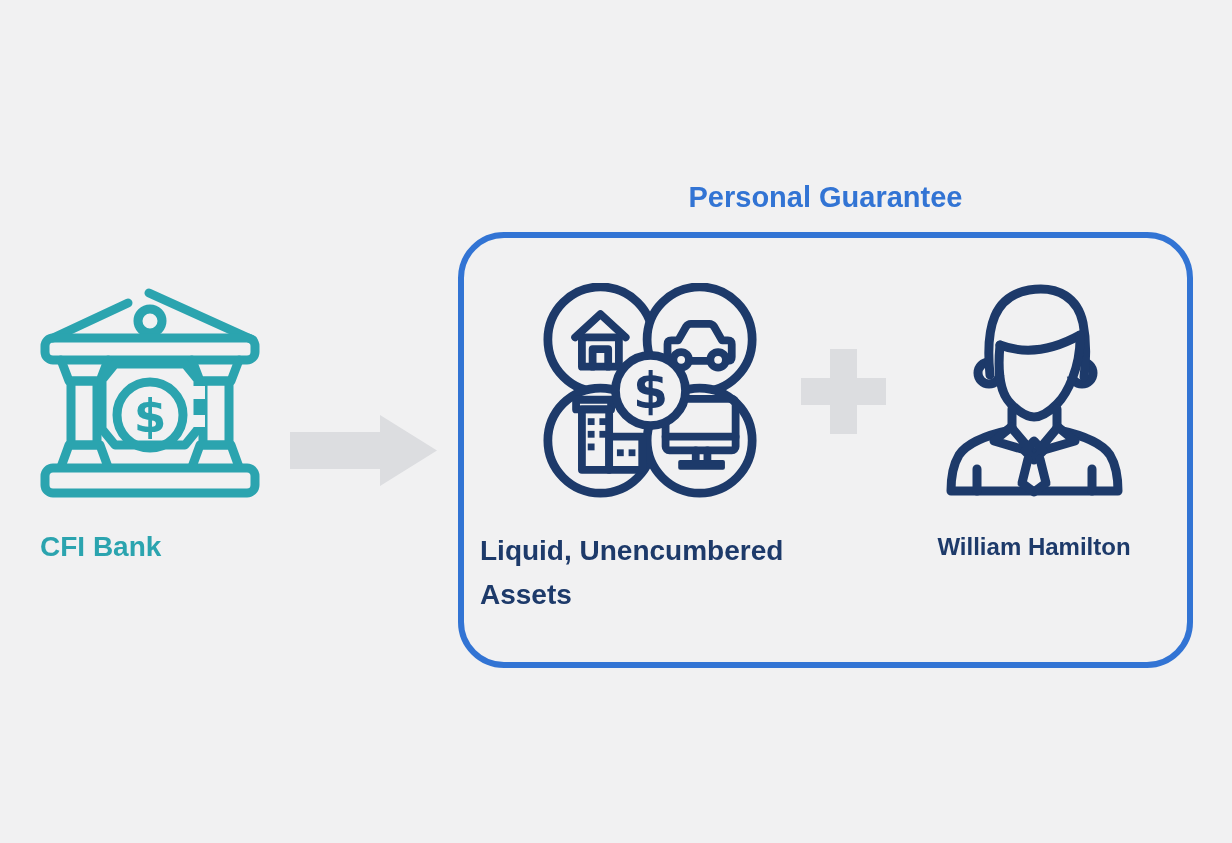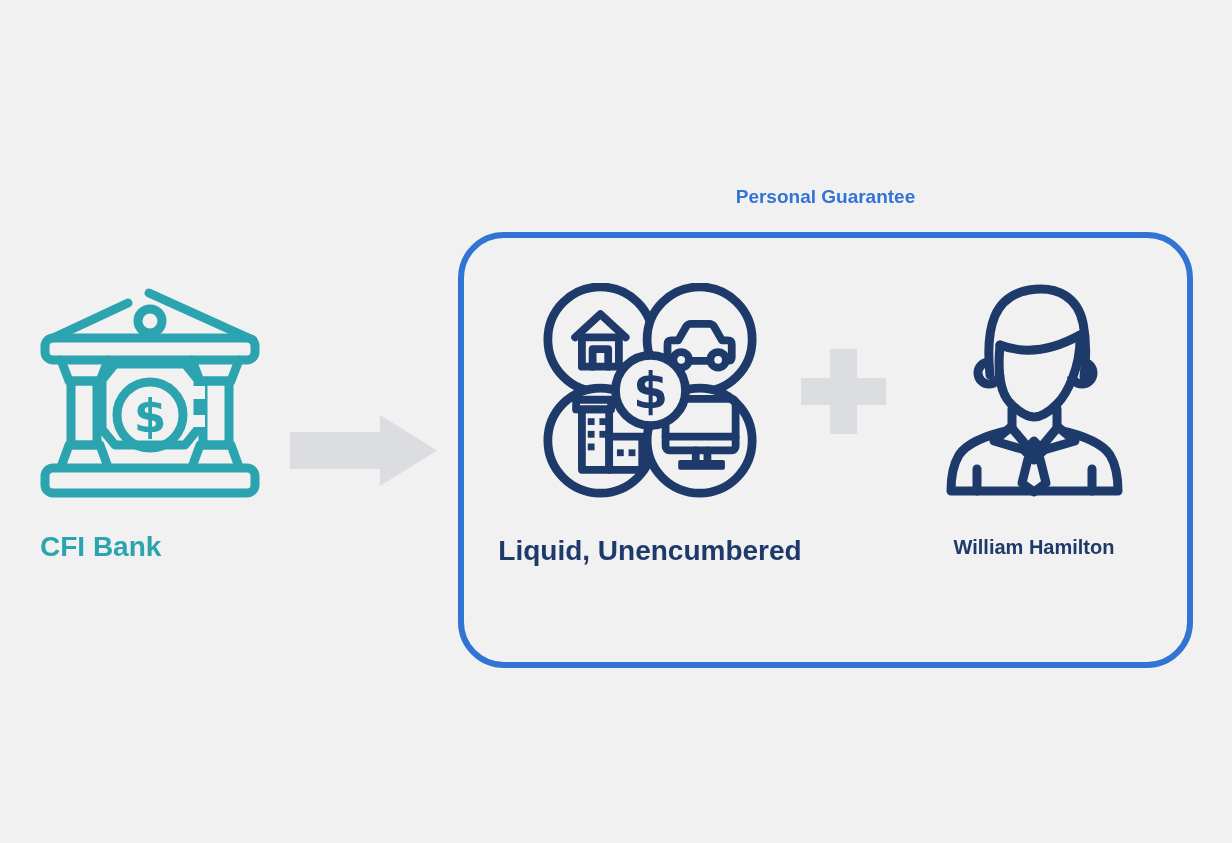--- a/index.html
+++ b/index.html
@@ -21,44 +21,44 @@
     left: 40px; top: 531px; width: 220px;
     text-align: left;
     font-size: 28px; font-weight: 700; color: #2ba4af;
     line-height: 32px;
   }
   .arrow-icon  { left: 290px; top: 415px; width: 148px; height: 71px; }
 
   .guarantee-title {
     left: 458px; top: 181px; width: 735px;
     text-align: center;
-    font-size: 19px; font-weight: 700; color: #3274d4;
+    font-size: 29px; font-weight: 700; color: #3274d4;
     line-height: 32px;
   }
   .guarantee-box {
     left: 458px; top: 232px; width: 735px; height: 436px;
     border: 6px solid #3274d4;
     border-radius: 46px;
     box-sizing: border-box;
   }
 
   .assets-icon  { left: 543px; top: 283px; width: 215px; height: 215px; }
   .plus-icon    { left: 801px; top: 349px; width: 85px;  height: 85px; }
   .person-icon  { left: 937px; top: 283px; width: 195px; height: 215px; }
 
   .assets-label {
     left: 480px; top: 529px; width: 340px;
-    text-align: center;
+    text-align: left;
     font-size: 28px; font-weight: 700; color: #1d3a6a;
     line-height: 44px;
   }
   .person-label {
     left: 864px; top: 531px; width: 340px;
     text-align: center;
-    font-size: 20px; font-weight: 700; color: #1d3a6a;
+    font-size: 24px; font-weight: 700; color: #1d3a6a;
     line-height: 32px;
   }
   svg { display: block; }
 </style>
 </head>
 <body>
 
 <div class="abs bank-icon">
   <svg width="220" height="213" viewBox="0 0 220 213" fill="none" stroke="#2ba4af" stroke-width="9" stroke-linecap="round" stroke-linejoin="round">
 
@@ -176,15 +176,16 @@
     <path d="M 74 144 L 95 169 L 57 158 Z" fill="#f1f1f2"></path>
     <path d="M 121 144 L 100 169 L 138 158 Z" fill="#f1f1f2"></path>
 
     <path d="M 97 158 L 106 168 L 97 177 L 88 168 Z"></path>
     <path d="M 91 176 L 85 200 L 97 209 L 109 200 L 103 176"></path>
   </svg>
 </div>
 
 <div class="abs assets-label">
   <div>Liquid, Unencumbered</div>
+  <div>Assets</div>
 </div>
 
 <div class="abs person-label">William Hamilton</div>
 
 </body></html>

